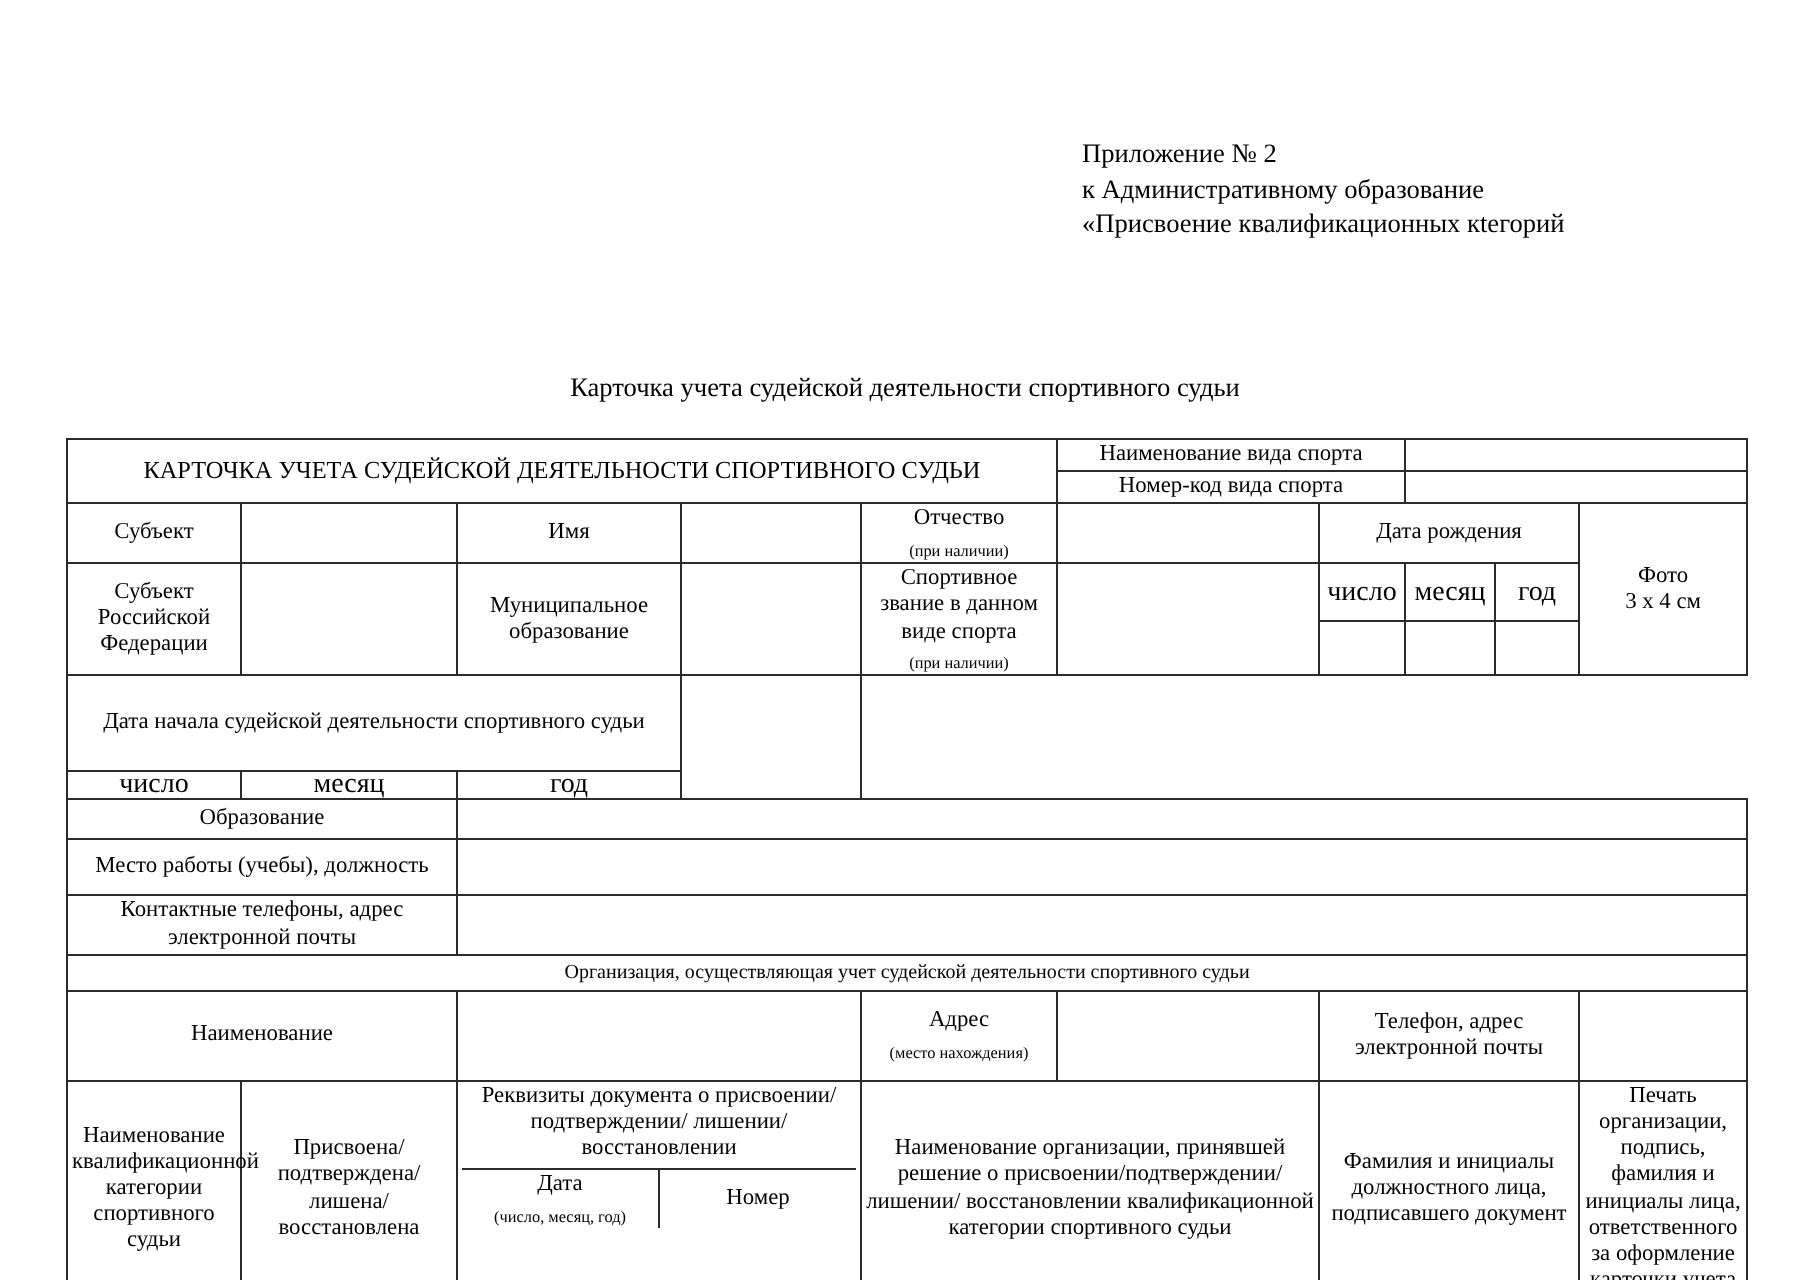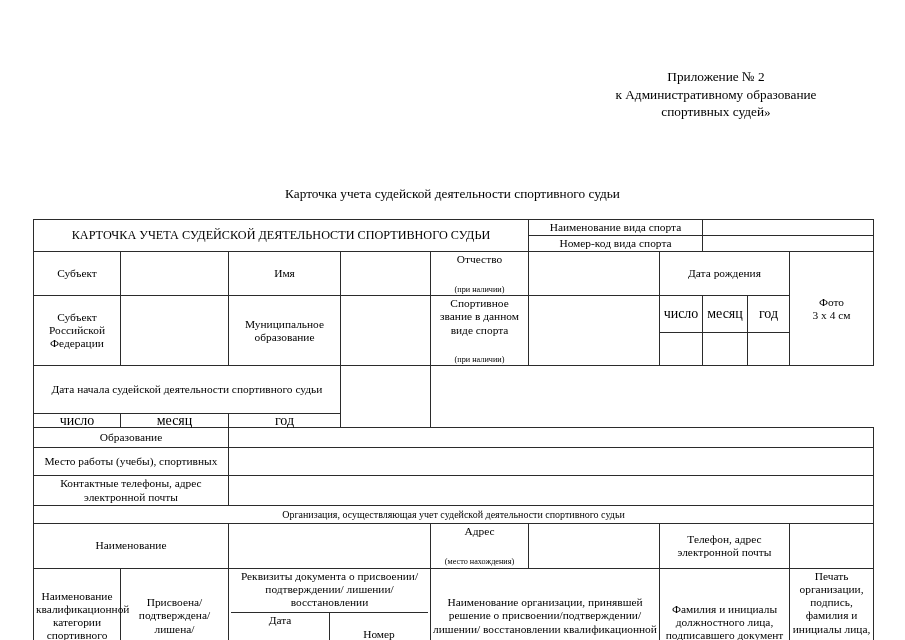--- a/index.html
+++ b/index.html
@@ -23,21 +23,21 @@
 
   
   .appendix {
     position: absolute;
     left: 541px;
     top: 68px;
     width: 350px;
     font-size: 13.3px;
     line-height: 17.5px;
   }
-  .appendix div { white-space: nowrap; text-align: center; }
+  .appendix div { white-space: nowrap; }
 
   
   .doc-title {
     position: absolute;
     left: 0;
     top: 186px;
     width: 905px;
     text-align: center;
     font-size: 13.3px;
   }
@@ -64,21 +64,21 @@
   }
   td.l {
     text-align: left;
     padding-left: 6px;
   }
   td.blank { }
   .small {
     display: block;
     font-size: 8.2px;
     line-height: 9.6px;
-    margin-top: 18px;
+    margin-top: 4px;
   }
   .tiny {
     font-size: 14px;
     line-height: 11px;
   }
   .banner {
     text-align: center;
     font-size: 10px;
   }
   .h-title {
@@ -87,21 +87,21 @@
   }
 </style>
 </head>
 <body>
 
 <div class="page">
 
   <div class="appendix">
     <div>Приложение № 2</div>
     <div>к Административному образование</div>
-    <div>спортивных судей»</div>
+    <div>«Присвоение квалификационных кtегорий</div>
   </div>
 
   <div class="doc-title">Карточка учета судейской деятельности спортивного судьи</div>
 
   <div class="tbl-wrap">
     <table class="card">
       <colgroup>
         <col style="width:87px">
         <col style="width:108px">
         <col style="width:112px">
@@ -176,21 +176,21 @@
         <td class="tiny">месяц</td>
         <td class="tiny">год</td>
       </tr>
 
       <tr style="height:20px">
         <td colspan="2" class="l">Образование</td>
         <td colspan="8" class="blank"></td>
       </tr>
 
       <tr style="height:28px">
-        <td colspan="2" class="l">Место работы (учебы), спортивных</td>
+        <td colspan="2" class="l">Место работы (учебы), должность</td>
         <td colspan="8" class="blank"></td>
       </tr>
 
       <tr style="height:28px">
         <td colspan="2" class="l">Контактные телефоны, адрес электронной почты</td>
         <td colspan="8" class="blank"></td>
       </tr>
 
       <tr style="height:18px">
         <td colspan="10" class="banner">Организация, осуществляющая учет судейской деятельности спортивного судьи</td>

